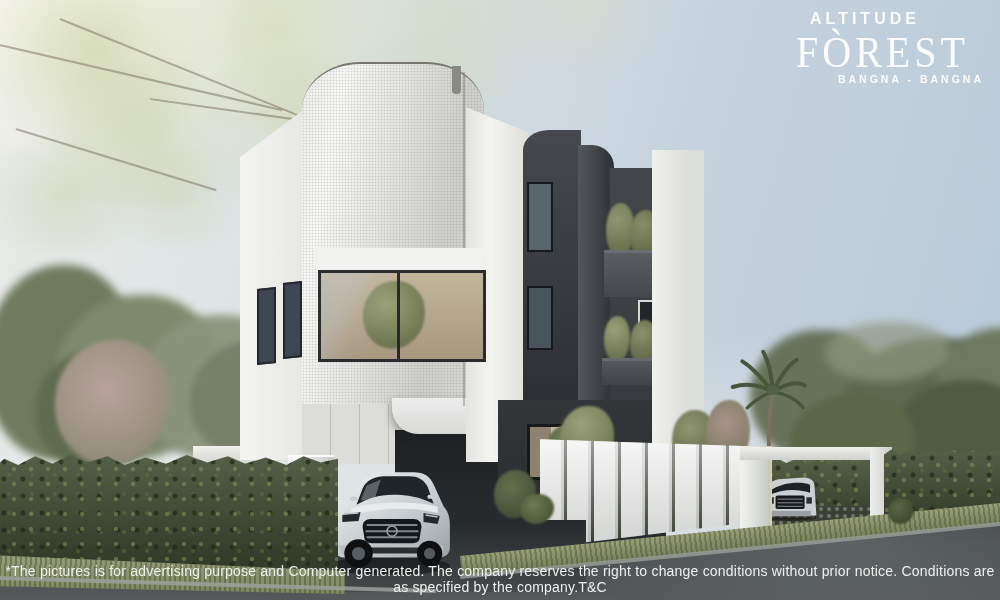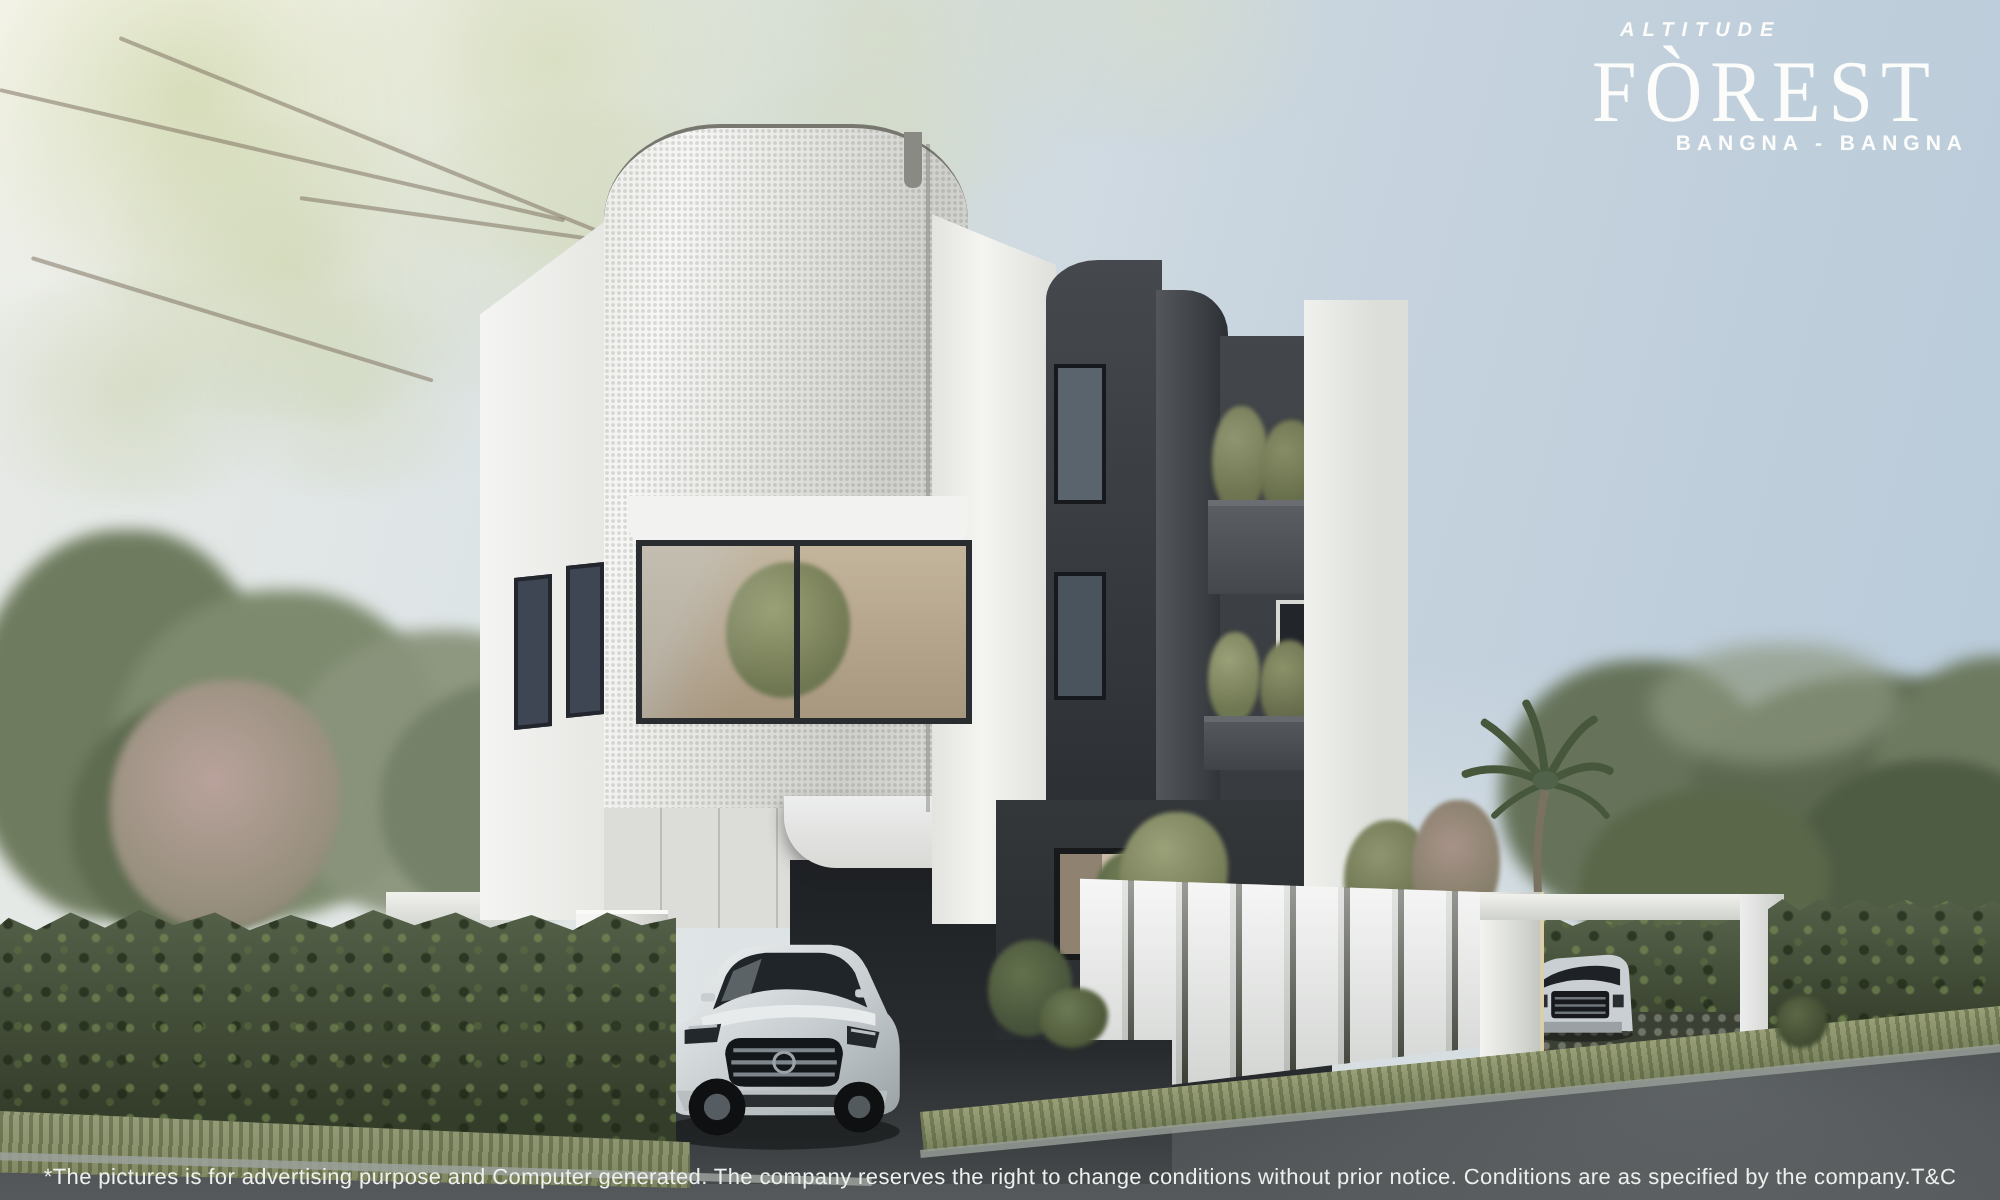--- a/index.html
+++ b/index.html
@@ -19,26 +19,26 @@
       radial-gradient(circle at 15px 6px, rgba(96,114,64,.5) 1.5px, transparent 2.4px),
       linear-gradient(to bottom, rgba(255,255,255,.08), rgba(0,0,0,.28) 85%);
     background-size:17px 15px,19px 17px,23px 19px,100% 100%;}
   .blob{position:absolute;border-radius:52% 46% 55% 48%;}
   .leaf{position:absolute;border-radius:50%;filter:blur(4px);}
   .branch{position:absolute;height:2px;background:rgba(120,106,90,.5);transform-origin:0 0;border-radius:2px;}
   .win-sheen{background-image:linear-gradient(115deg,rgba(195,205,210,.38) 0 16%,rgba(195,205,210,.1) 30%,transparent 42%);}
   .panelseams{background-image:repeating-linear-gradient(90deg,transparent 0 28px,rgba(70,70,64,.22) 28px 29px);}
   
   .logo{position:absolute;top:10px;right:14px;width:190px;color:#fcfdfb;text-align:left;z-index:30;}
-  .logo .l1{font-size:10px;letter-spacing:4px;margin-left:14px;font-weight:bold;font-style:italic;}
+  .logo .l1{font-size:16px;letter-spacing:4px;margin-left:14px;font-weight:bold;}
   .logo .l2{font-family:"Liberation Serif",serif;font-size:40px;letter-spacing:4px;
             transform:scaleY(1.1);transform-origin:top left;line-height:1.05;margin-top:2px;white-space:nowrap;}
   .logo .l3{font-size:10.5px;letter-spacing:3px;text-align:right;margin-top:1px;font-weight:bold;padding-right:2px;}
   .disclaimer{position:absolute;left:0;right:0;bottom:5px;text-align:center;
-      font-size:11px;color:#eef0ee;letter-spacing:.2px;z-index:30;}
+      font-size:14px;color:#eef0ee;letter-spacing:.2px;z-index:30;}
 </style>
 </head>
 <body>
 
 <div class="scene">
 
   <div class="abs" style="inset:0;
     background:
       radial-gradient(ellipse 520px 300px at 8% 0%, rgba(252,250,240,.95), rgba(252,250,240,0) 65%),
       linear-gradient(to bottom, rgba(236,239,236,0) 55%, rgba(231,234,231,.55) 78%),

